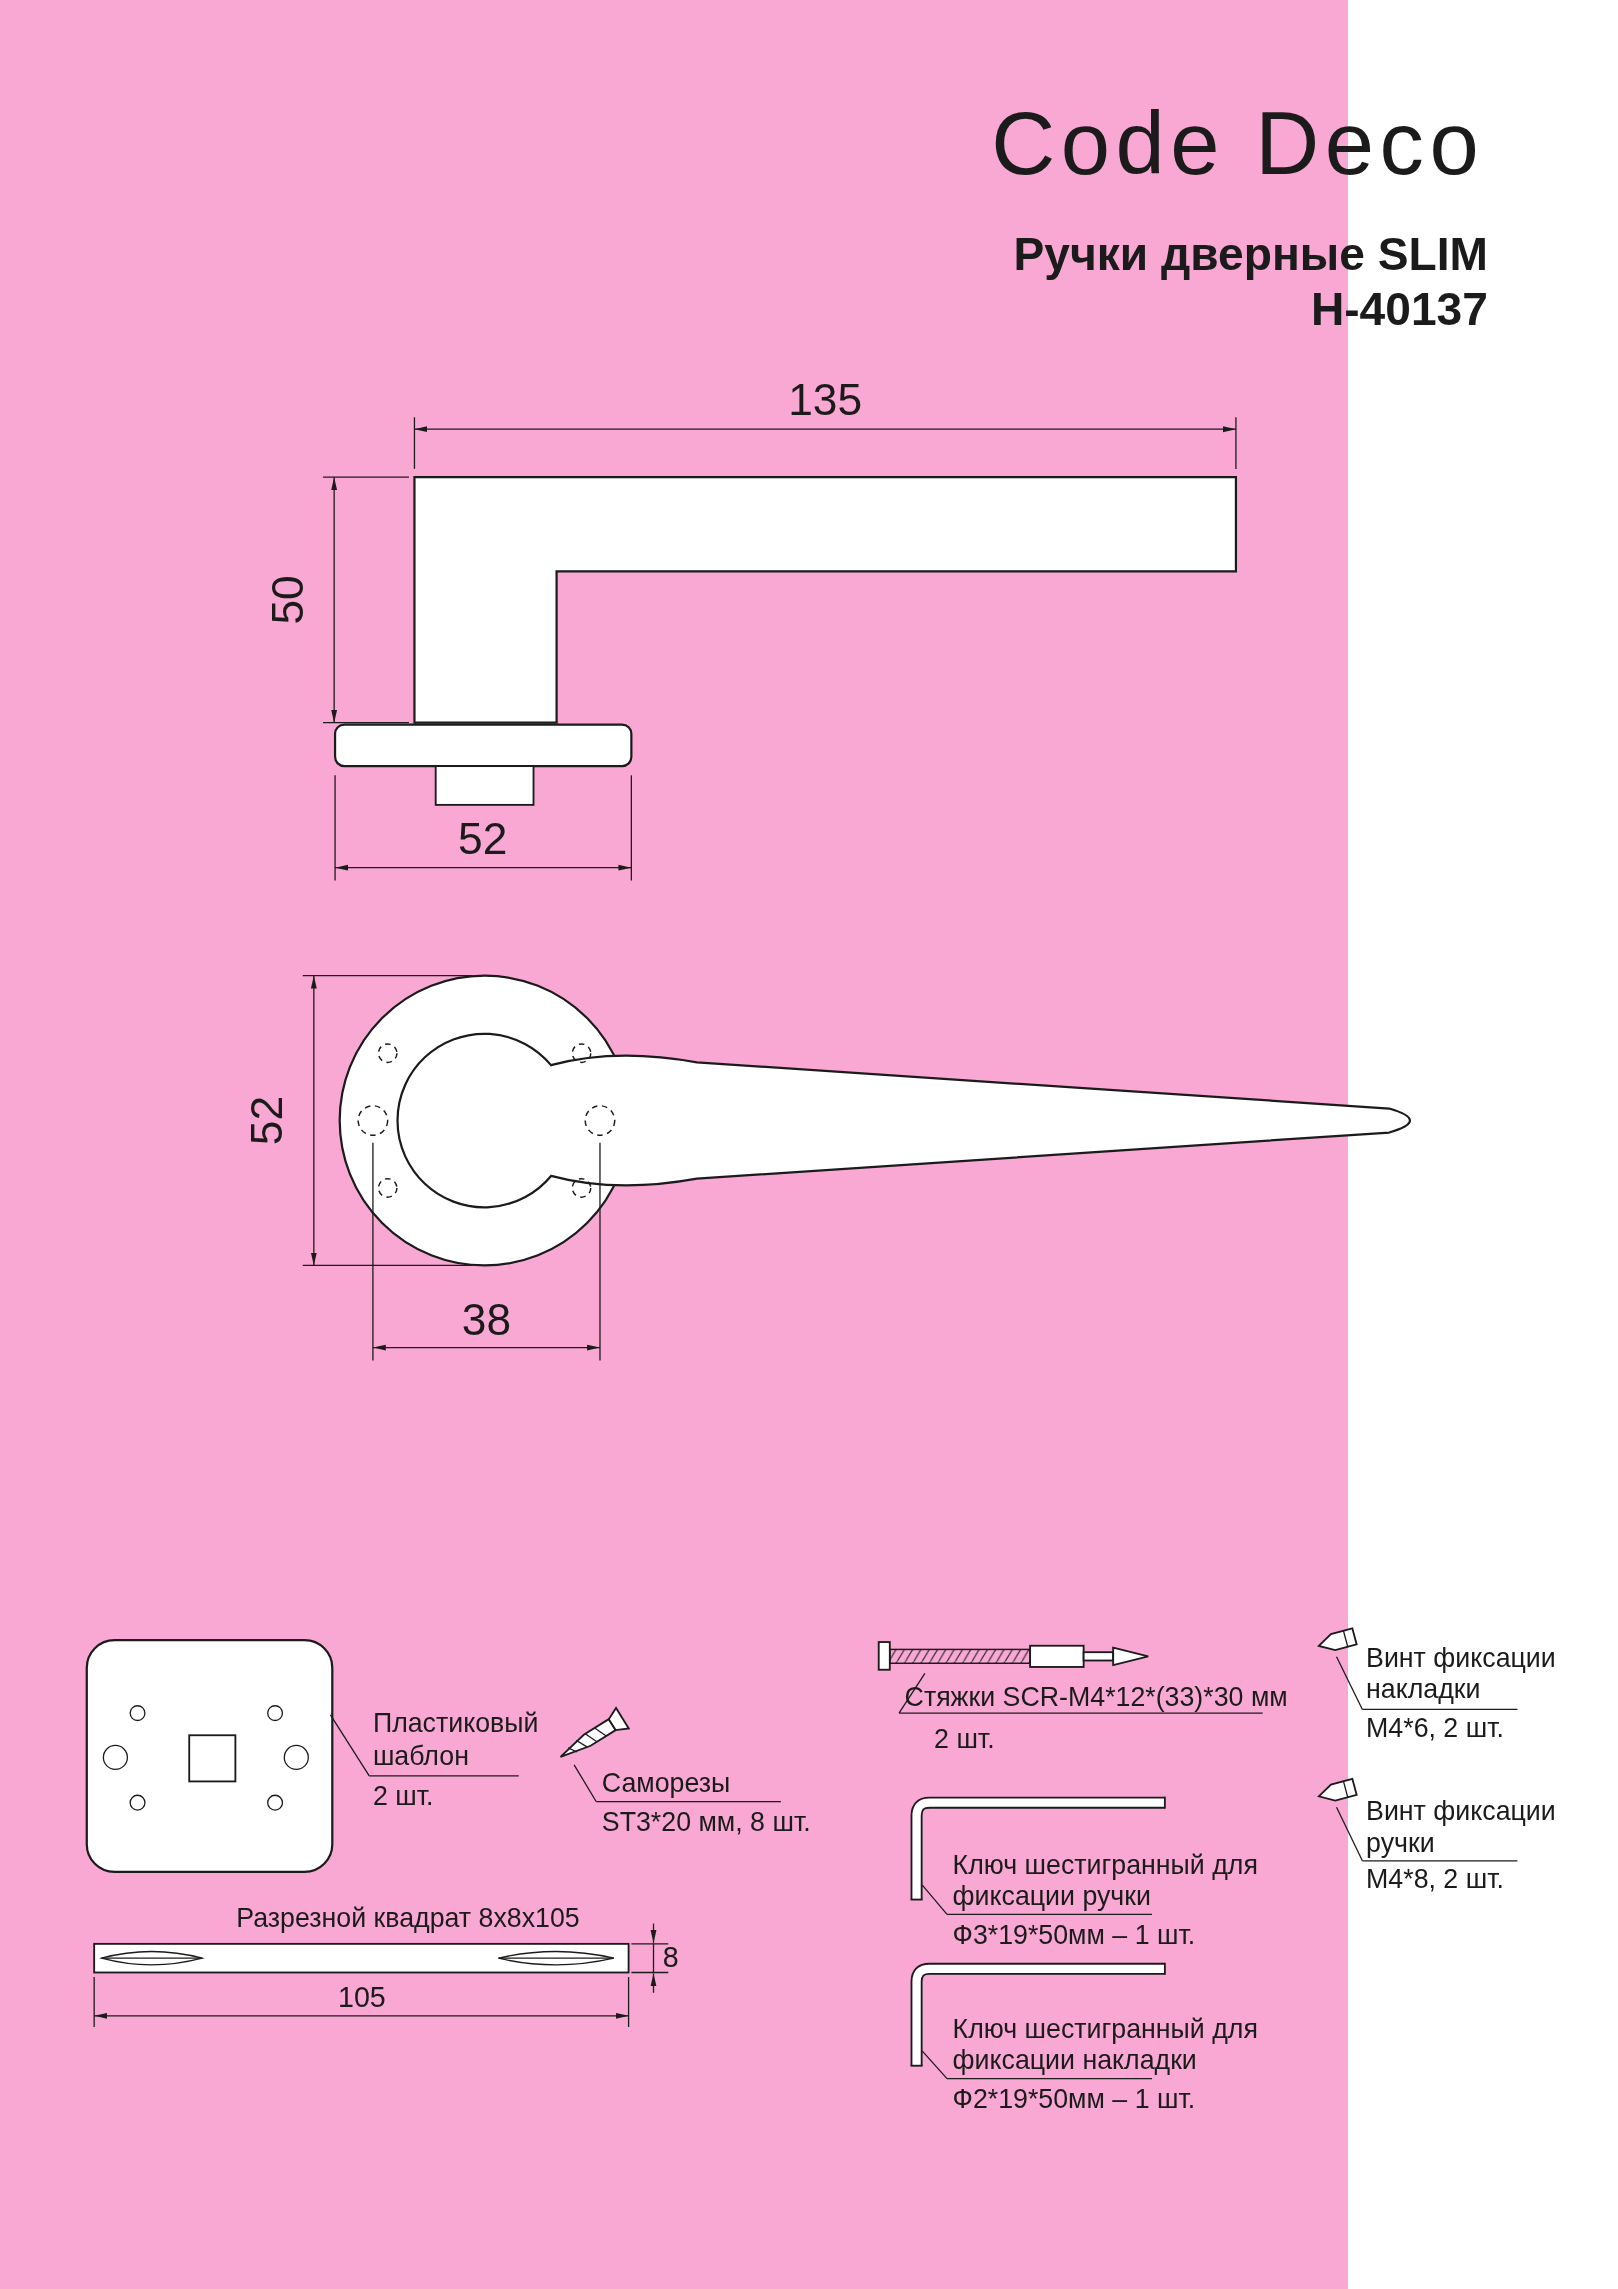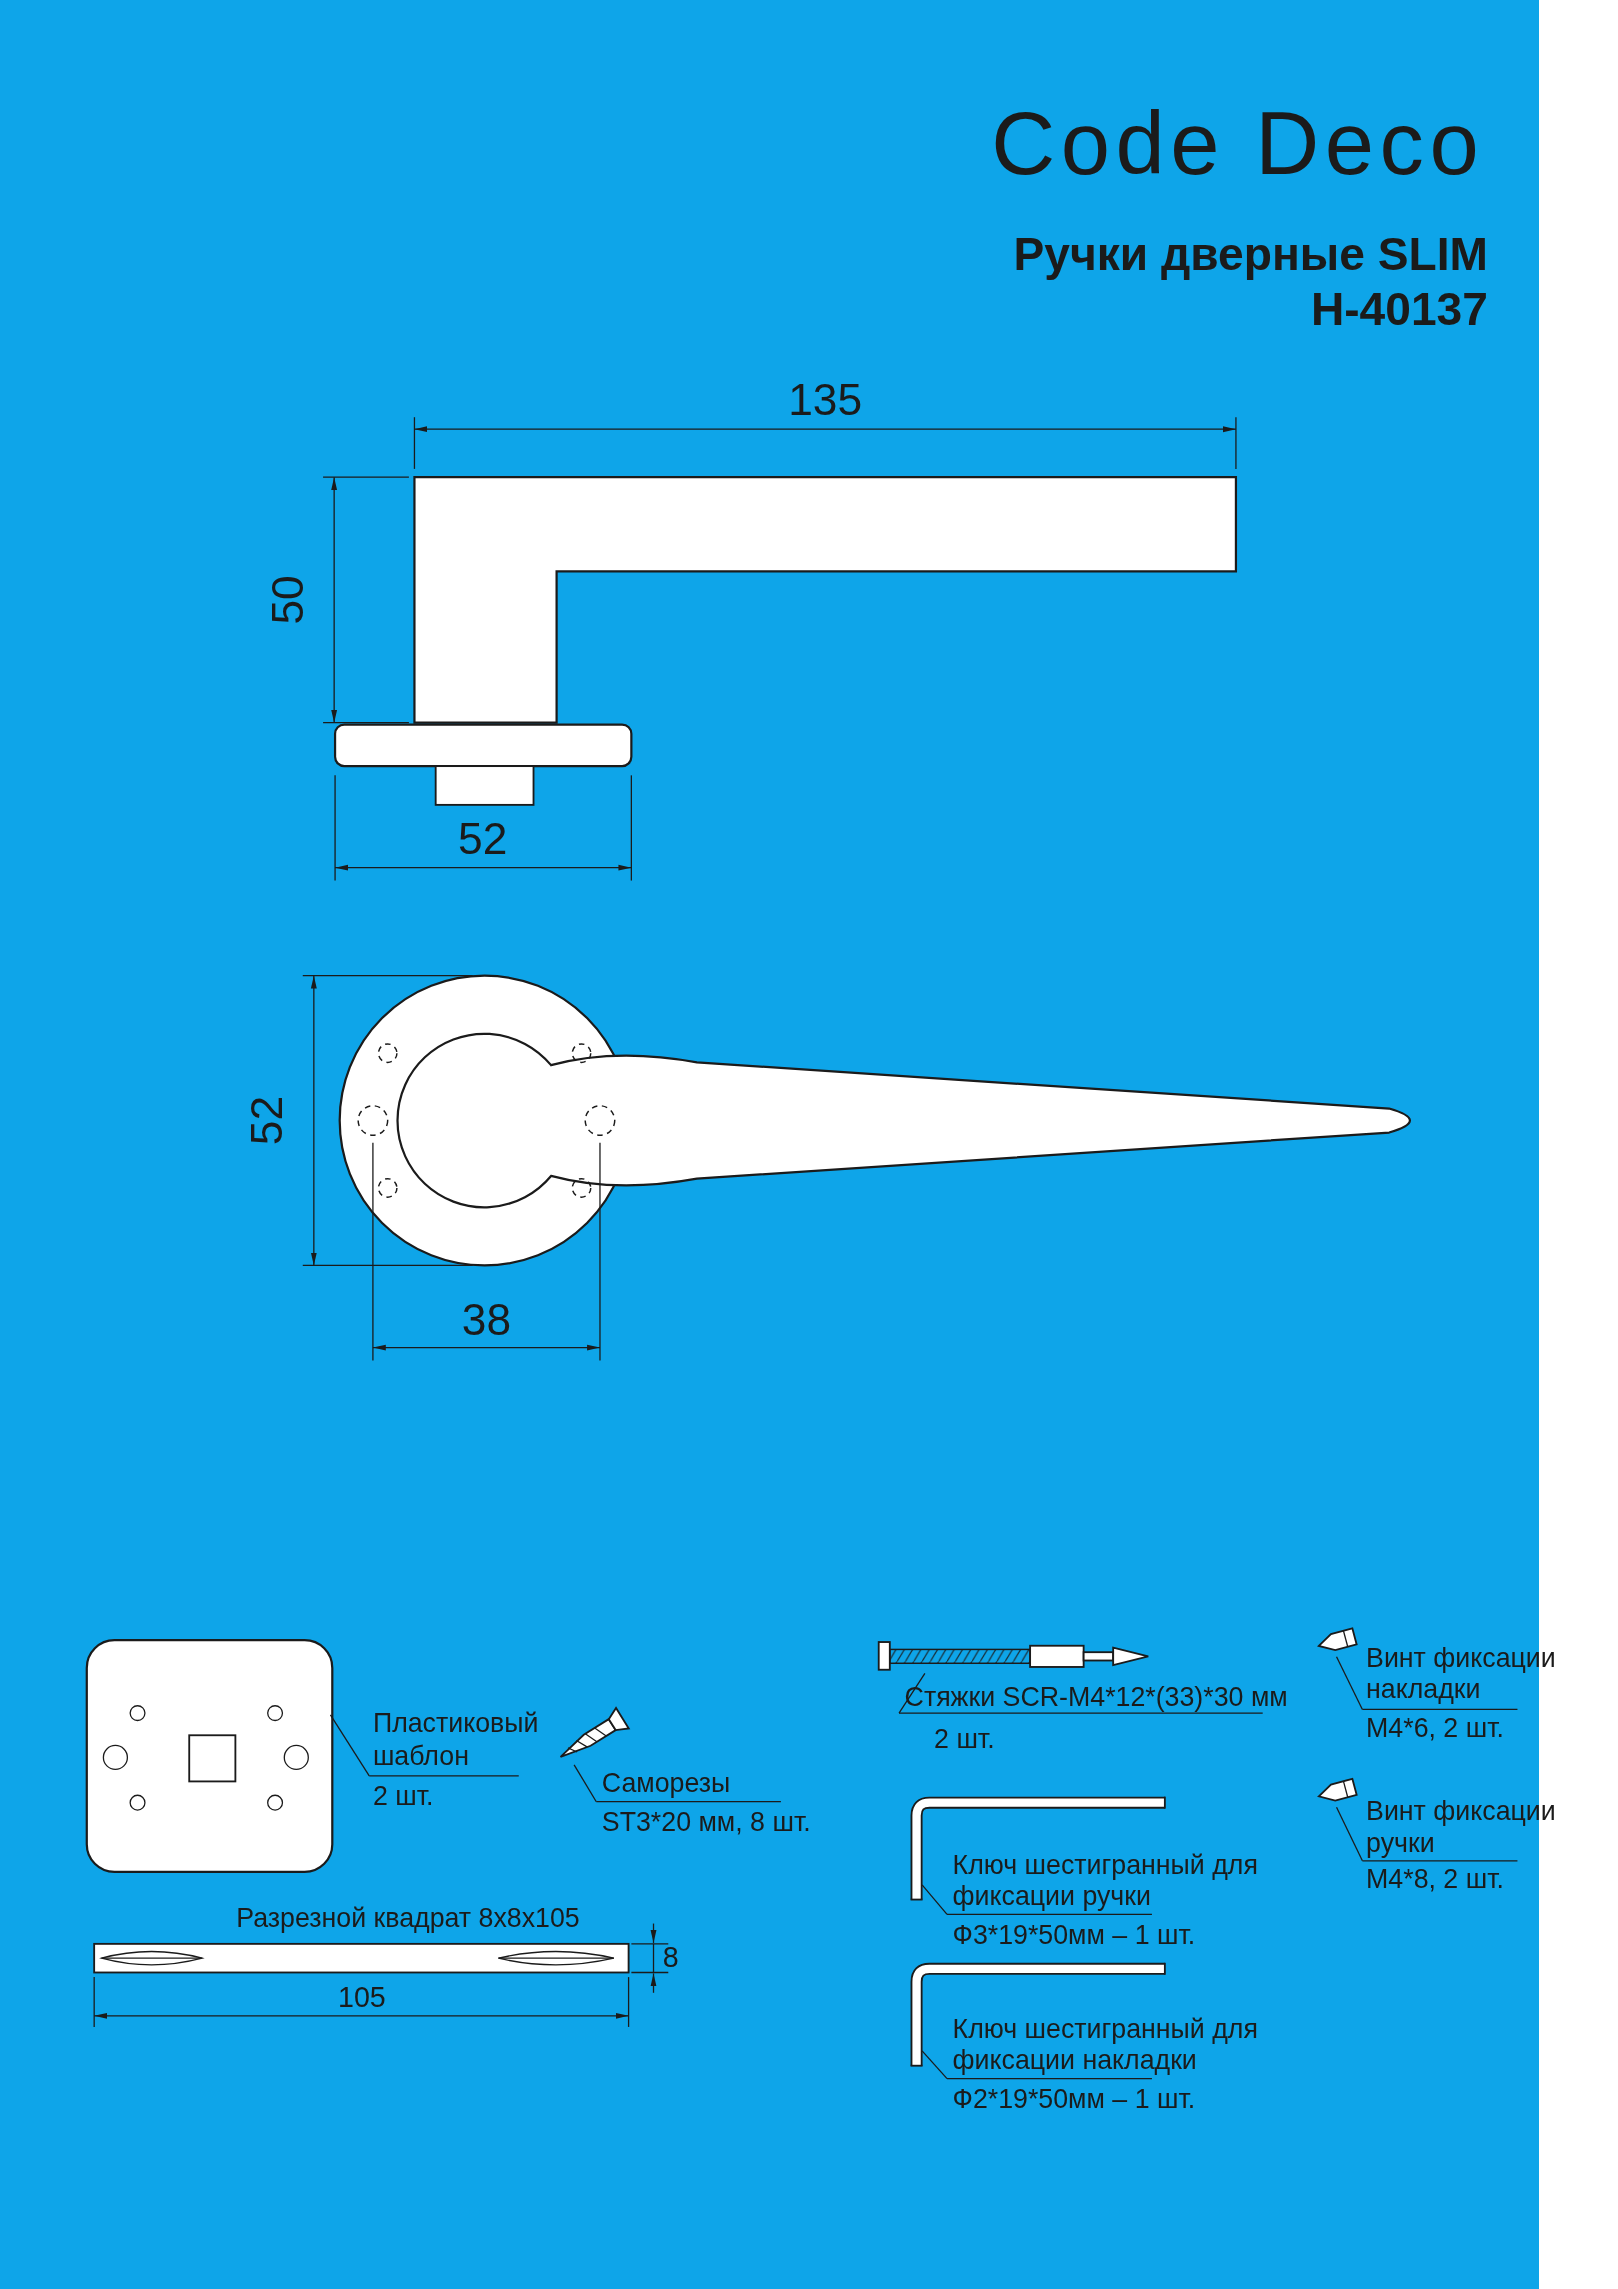--- a/index.html
+++ b/index.html
@@ -1,16 +1,16 @@
 <!DOCTYPE html>
 <html style="font-size:14.8px"><head>
 <meta charset="utf-8">
 <style>
   html,body{margin:0;padding:0;background:#ffffff;}
-  .page{width:1539px;height:2290px;background:#0ea5e9;position:relative;}
+  .page{width:1348px;height:2290px;background:#f9a8d4;position:relative;}
   svg{display:block;}
   text{font-family:"Liberation Sans",sans-serif;fill:#1b1b1b;}
   .brand{font-size:96px;letter-spacing:6px;font-weight:400;}
   .h2{font-size:50px;font-weight:bold;}
   .dim{font-size:48px;}
   .dims{font-size:31px;}
   .lbl{font-size:29px;}
   .ol{fill:#fff;stroke:#1b1b1b;stroke-width:2.4;}
   .ol2{fill:#fff;stroke:#1b1b1b;stroke-width:2;}
   .ln{stroke:#1b1b1b;stroke-width:1.4;fill:none;}

